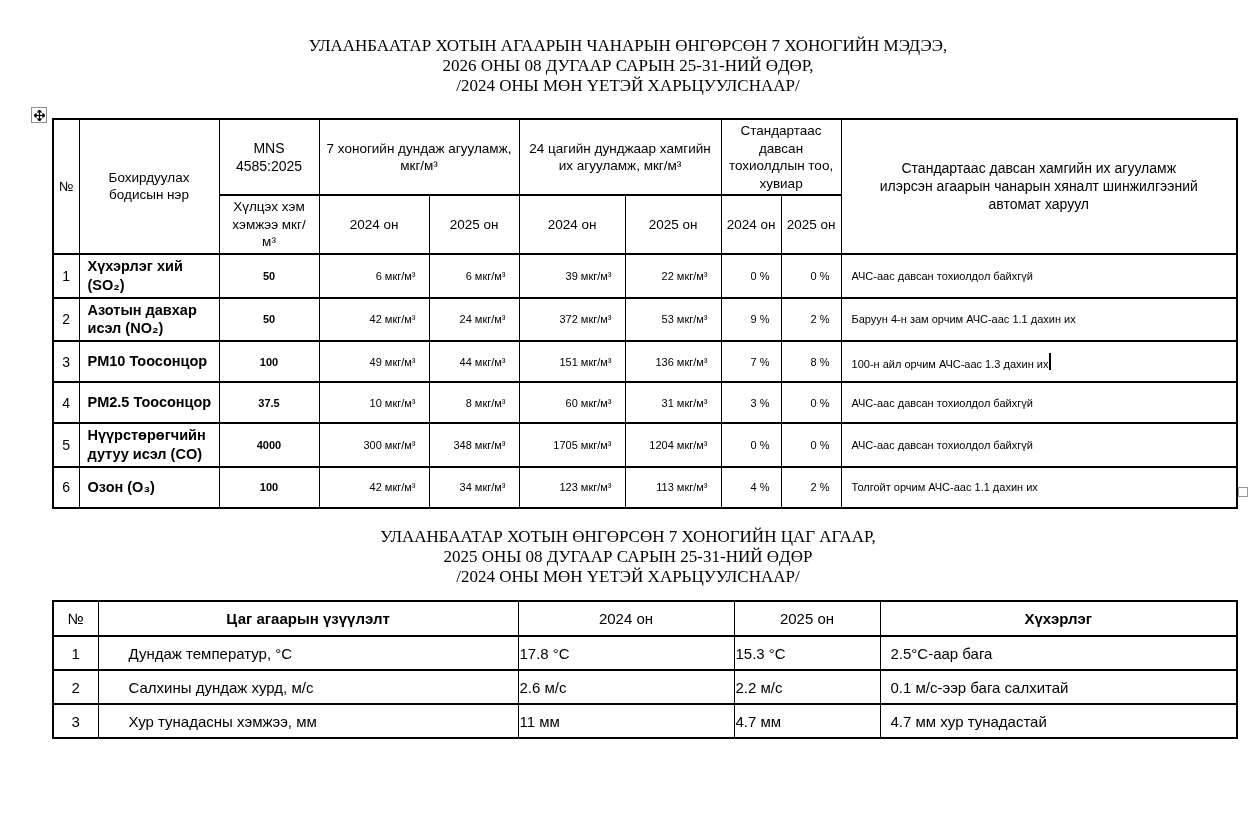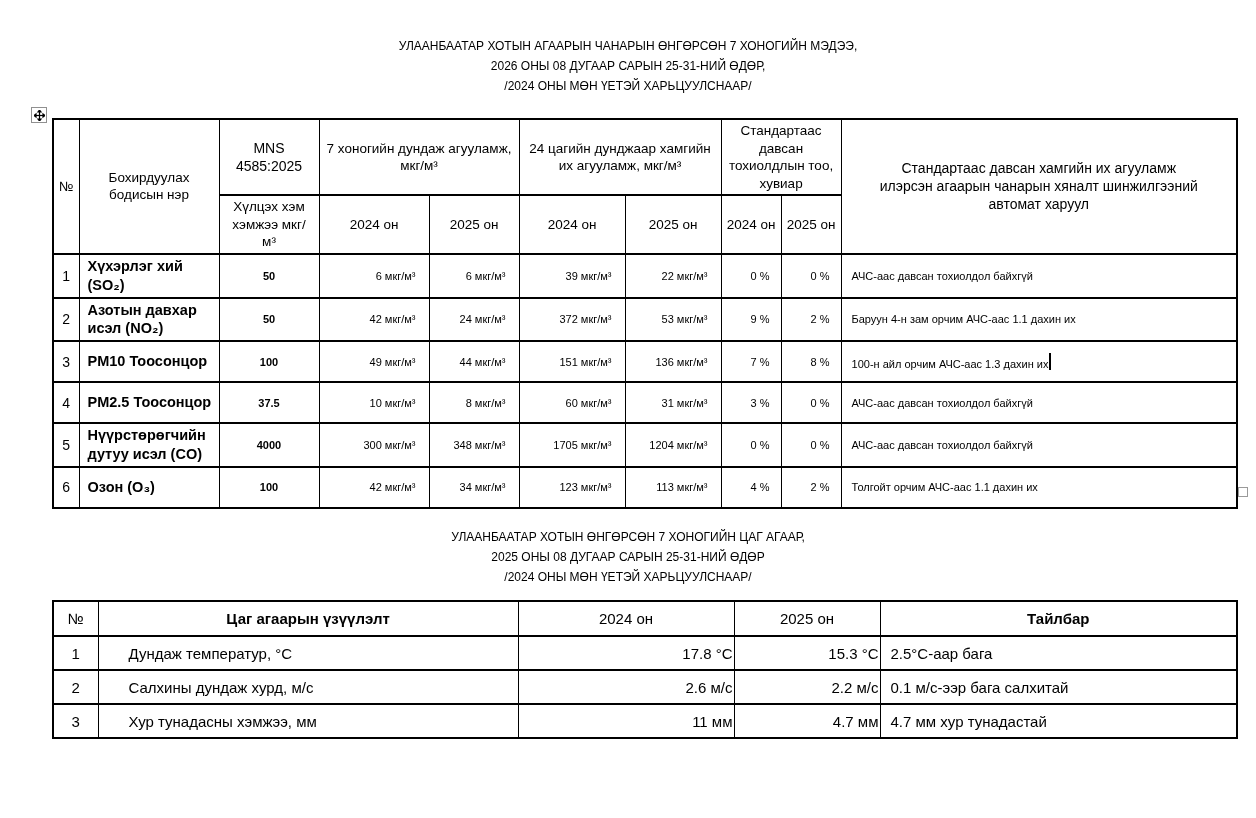--- a/index.html
+++ b/index.html
@@ -2,21 +2,21 @@
 <html><head>
 <meta charset="utf-8">
 <style>
   html,body{margin:0;padding:0;}
   body{
     width:1256px;height:818px;position:relative;background:#ffffff;
     font-family:"Liberation Sans",sans-serif;color:#000;overflow:hidden;
   }
   
   .doc-title{position:absolute;left:0;width:100%;text-align:center;
-    font-size:12px;line-height:20px;letter-spacing:0;}
+    font-size:17px;line-height:20px;letter-spacing:0;font-family:Liberation Serif, serif;}
   #title1{top:36px;}
   #title2{top:527px;}
 
   
   .move-handle{position:absolute;left:31px;top:107px;width:14px;height:14px;
     border:1px solid #909090;background:#fff;display:flex;align-items:center;justify-content:center;}
   
   .resize-handle{position:absolute;left:1238px;top:487px;width:8px;height:8px;
     border:1px solid #9a9a9a;background:#fff;}
 
@@ -45,21 +45,21 @@
     vertical-align:text-bottom;margin-left:1px;}
 
   
   .t2 th{font-size:15px;font-weight:normal;text-align:center;padding:2px 4px;}
   .t2 th.bold{font-weight:bold;}
   .t2 tr.h{height:35px;}
   .t2 tr.dr{height:34px;}
   .t2 td{font-size:15px;}
   .t2 td.rno{text-align:center;}
   .t2 td.ind{text-align:left;padding-left:30px;}
-  .t2 td.val{text-align:right;}
+  .t2 td.val{text-align:left;}
   .t2 td.rem{text-align:left;padding-left:10px;border-radius:13px;}
 </style>
 </head>
 <body>
 
 <div class="doc-title" id="title1">
   <div>УЛААНБААТАР ХОТЫН АГААРЫН ЧАНАРЫН ӨНГӨРСӨН 7 ХОНОГИЙН МЭДЭЭ,</div>
   <div>2026 ОНЫ 08 ДУГААР САРЫН 25-31-НИЙ ӨДӨР,</div>
   <div>/2024 ОНЫ МӨН ҮЕТЭЙ ХАРЬЦУУЛСНААР/</div>
 </div>
@@ -200,21 +200,21 @@
       <col style="width:216px">
     <col style="width:146px">
       <col style="width:357px">
   </colgroup>
   <tbody>
       <tr class="h">
     <th>№</th>
     <th class="bold">Цаг агаарын үзүүлэлт</th>
     <th>2024 он</th>
     <th>2025 он</th>
-    <th class="bold">Тайлбар</th>
+    <th class="bold">Хүхэрлэг</th>
   </tr>
   <tr class="dr">
     <td class="rno">1</td>
     <td class="ind">Дундаж температур, °С</td>
     <td class="val">17.8 °С</td>
     <td class="val">15.3 °С</td>
     <td class="rem">2.5°С-аар бага</td>
   </tr>
   <tr class="dr">
     <td class="rno">2</td>

